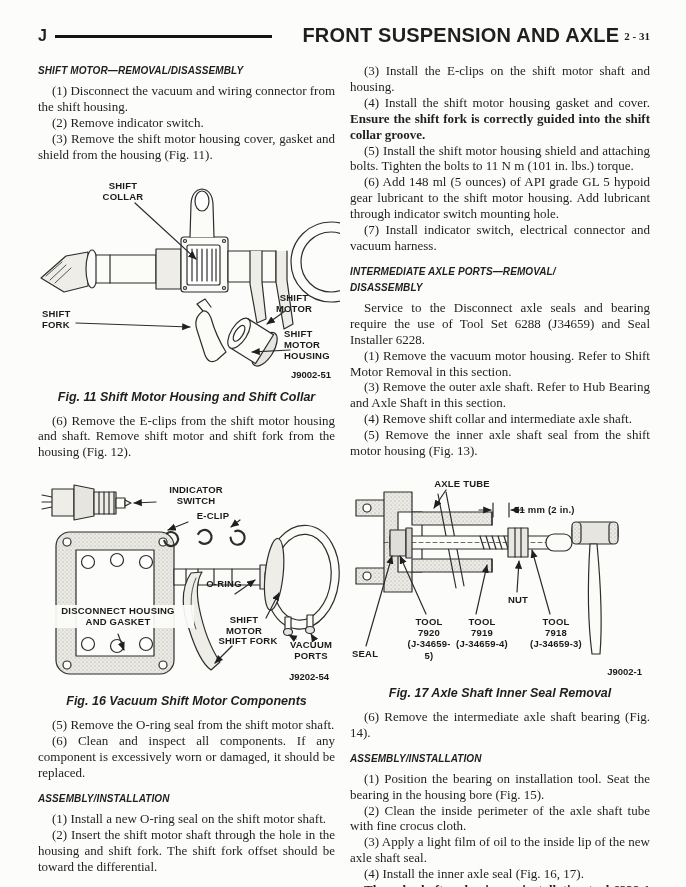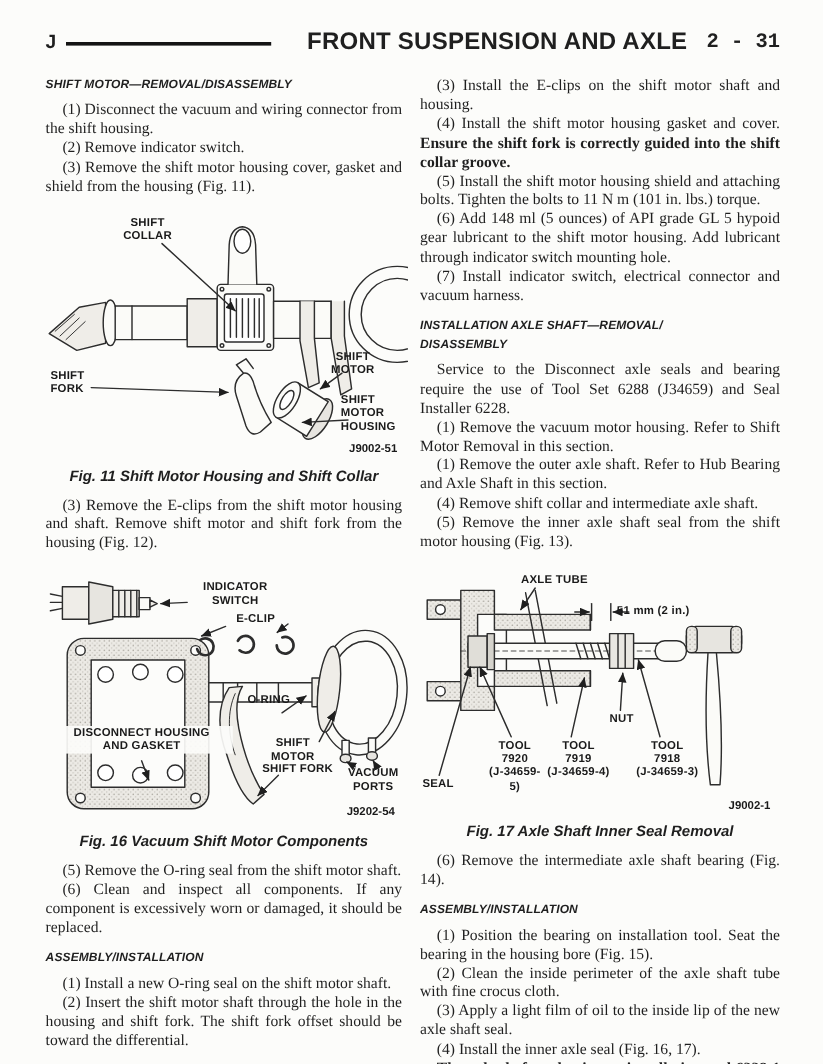--- a/index.html
+++ b/index.html
@@ -7,21 +7,21 @@
     position:relative;width:686px;height:887px;margin:0 auto;
     background:#fcfcfa;color:#1f1f1f;box-sizing:border-box;
     padding:24px 36px 0 38px;overflow:hidden;
     font-family:"Liberation Serif", serif;
   }
   
   .hdr{display:flex;align-items:center;margin-bottom:16px;}
   .hdr-letter{font-family:"Liberation Sans",sans-serif;font-weight:bold;font-size:16px;}
   .hdr-rule{flex:1;height:3px;background:#141414;margin:2px 6px 0 8px;}
   .hdr-title{font-family:"Liberation Sans",sans-serif;font-weight:bold;font-size:20px;letter-spacing:.2px;white-space:nowrap;margin-left:24px;}
-  .hdr-page{font-family:Liberation Mono, monospace;font-weight:bold;font-size:17px;margin-left:16px;white-space:nowrap;}
+  .hdr-page{font-family:Liberation Serif, serif;font-weight:bold;font-size:11px;margin-left:5px;white-space:nowrap;}
   
   .cols{display:flex;gap:15px;}
   .col{width:302px;}
   .col.right{width:305px;}
   
   .step{margin:0;text-align:justify;font-size:13px;line-height:15.9px;text-indent:14px;}
   .step b{font-weight:bold;}
   .sec-h{font-family:"Liberation Sans",sans-serif;font-style:italic;font-weight:bold;
          font-size:10px;line-height:16px;margin:10px 0 4px;letter-spacing:.1px;}
   .sec-h.first{margin-top:0;}
@@ -118,21 +118,21 @@
 FORK</div>
         <div class="fig-label" style="left:232px;top:112px;width:48px;">SHIFT
 MOTOR</div>
         <div class="fig-label left" style="left:246px;top:148px;width:58px;">SHIFT
 MOTOR
 HOUSING</div>
         <div class="fig-code" style="right:4px;top:189px;">J9002-51</div>
       </div>
       <p class="fig-caption">Fig. 11 Shift Motor Housing and Shift Collar</p>
 
-      <p class="step">(3) Remove the E-clips from the shift motor housing and shaft. Remove shift motor and shift fork from the housing (Fig. 12).</p>
+      <p class="step">(6) Remove the E-clips from the shift motor housing and shaft. Remove shift motor and shift fork from the housing (Fig. 12).</p>
 
       <div class="figure f12">
         <svg width="302" height="212" viewBox="0 0 302 212">
           <defs>
             <marker id="a12" markerWidth="8" markerHeight="8" refX="6.5" refY="3" orient="auto">
               <path d="M0,0 L7,3 L0,6 Z" fill="#1f1f1f"></path>
             </marker>
             <pattern id="p12" width="4" height="4" patternUnits="userSpaceOnUse">
               <rect width="4" height="4" fill="#eceae5"></rect>
               <circle cx="1" cy="1" r="0.6" fill="#9a978f"></circle>
@@ -219,25 +219,25 @@
     </div>
 
     <div class="col right">
 
       <p class="step">(3) Install the E-clips on the shift motor shaft and housing.</p>
       <p class="step"><span>(4) Install the shift motor housing gasket and cover. </span><b>Ensure the shift fork is correctly guided into the shift collar groove.</b></p>
       <p class="step">(5) Install the shift motor housing shield and attaching bolts. Tighten the bolts to 11 N m (101 in. lbs.) torque.</p>
       <p class="step">(6) Add 148 ml (5 ounces) of API grade GL 5 hypoid gear lubricant to the shift motor housing. Add lubricant through indicator switch mounting hole.</p>
       <p class="step">(7) Install indicator switch, electrical connector and vacuum harness.</p>
 
-      <h2 class="sec-h pre">INSTALLATION AXLE SHAFT—REMOVAL/
+      <h2 class="sec-h pre">INTERMEDIATE AXLE PORTS—REMOVAL/
 DISASSEMBLY</h2>
       <p class="step">Service to the Disconnect axle seals and bearing require the use of Tool Set 6288 (J34659) and Seal Installer 6228.</p>
       <p class="step">(1) Remove the vacuum motor housing. Refer to Shift Motor Removal in this section.</p>
-      <p class="step">(1) Remove the outer axle shaft. Refer to Hub Bearing and Axle Shaft in this section.</p>
+      <p class="step">(3) Remove the outer axle shaft. Refer to Hub Bearing and Axle Shaft in this section.</p>
       <p class="step">(4) Remove shift collar and intermediate axle shaft.</p>
       <p class="step">(5) Remove the inner axle shaft seal from the shift motor housing (Fig. 13).</p>
 
       <div class="figure f13">
         <svg width="305" height="205" viewBox="0 0 305 205">
           <defs>
             <marker id="a13" markerWidth="8" markerHeight="8" refX="6.5" refY="3" orient="auto">
               <path d="M0,0 L7,3 L0,6 Z" fill="#1f1f1f"></path>
             </marker>
             <pattern id="p13" width="4" height="4" patternUnits="userSpaceOnUse">

